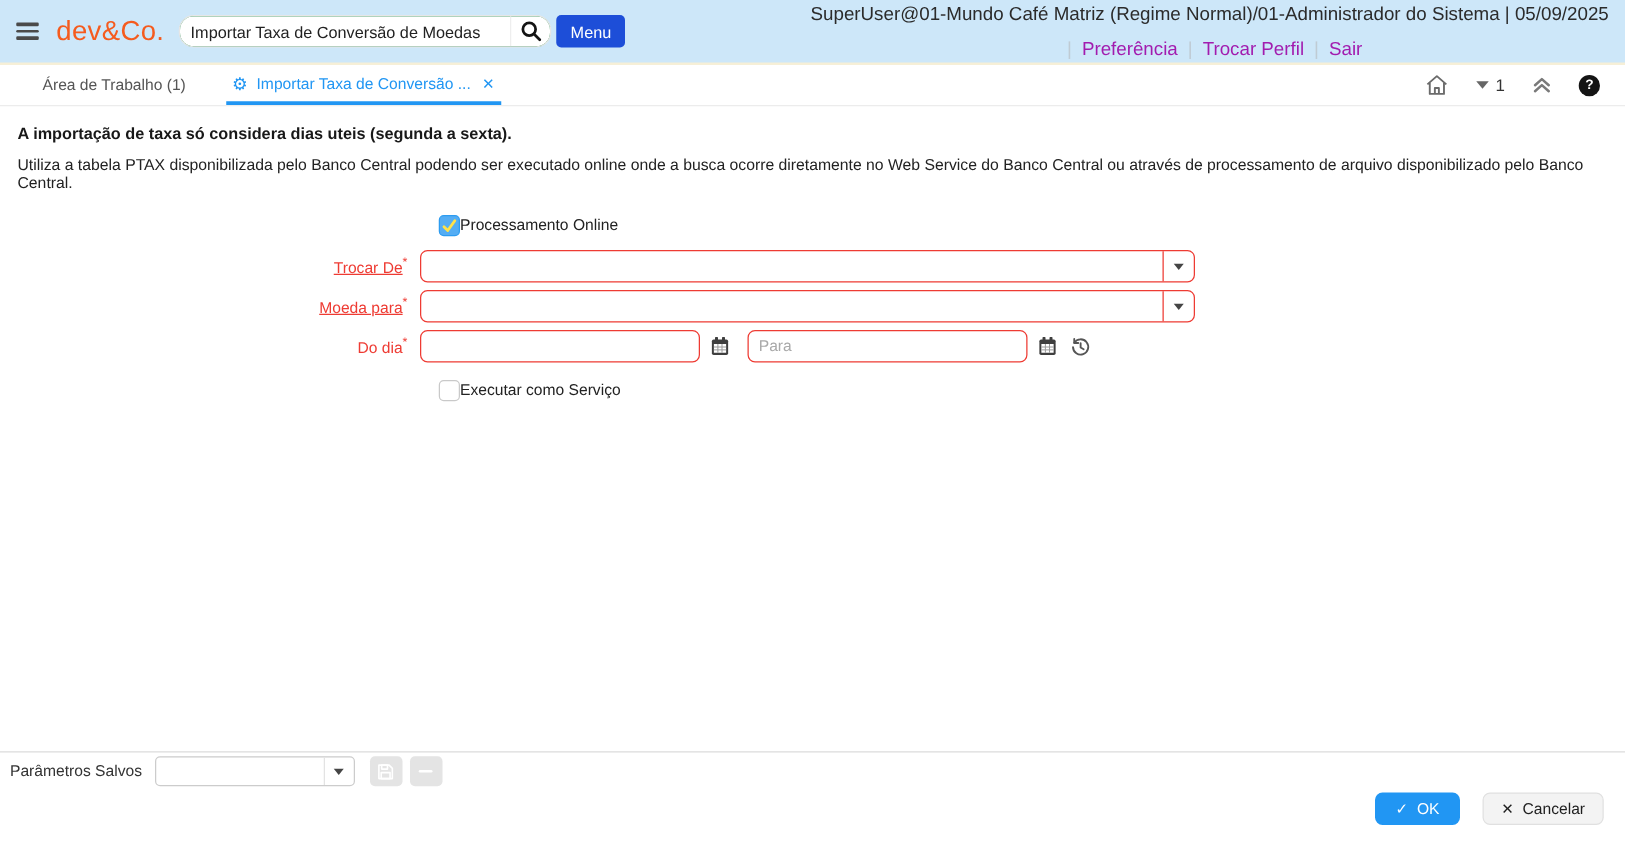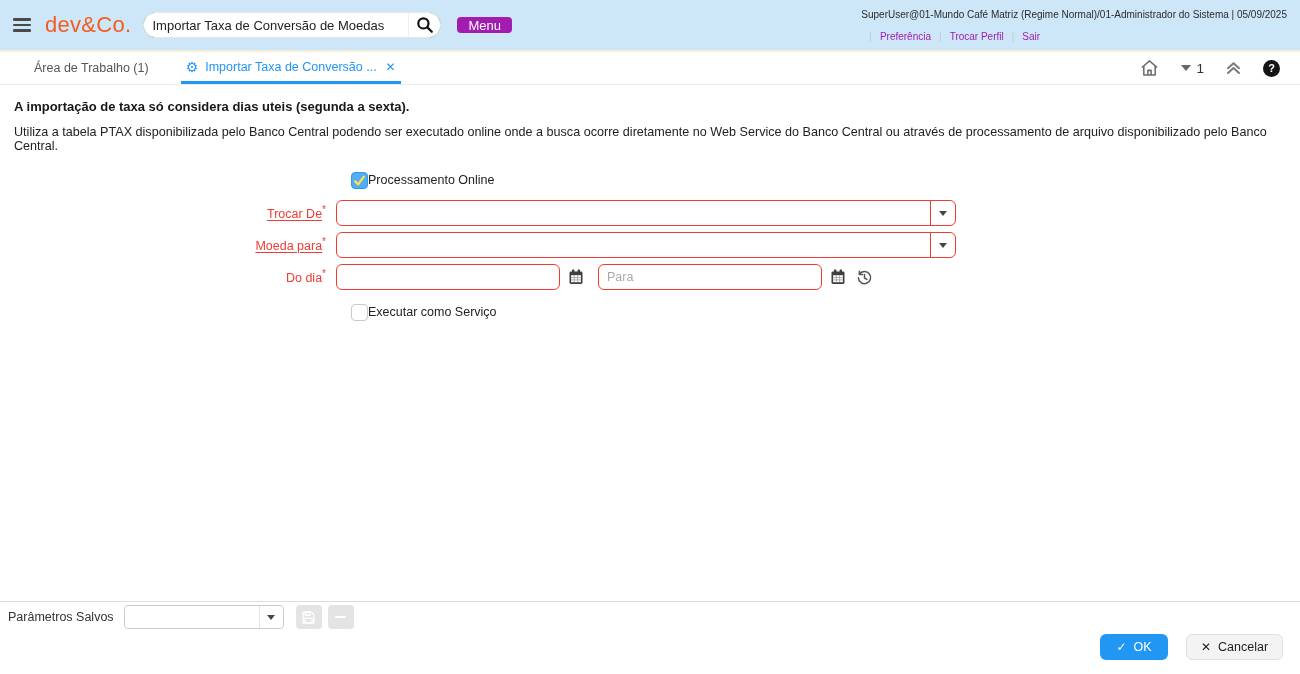--- a/index.html
+++ b/index.html
@@ -12,24 +12,24 @@
             border-bottom:2px solid #f6efd7; display:flex; align-items:center; padding:0 13px; }
   .hamburger { width:18px; display:flex; flex-direction:column; gap:3px; cursor:pointer; }
   .hamburger span { display:block; height:2.5px; background:#4a4a4a; border-radius:1px; }
   .logo { margin-left:14px; font-size:22px; font-weight:normal; color:#f55b1e; letter-spacing:.3px; }
   .searchbox { margin-left:12px; width:298px; height:26px; background:#15803d; border:1px solid #e6e6e6;
                border-radius:12px; display:flex; align-items:flex-start; overflow:hidden; }
   .searchbox input { flex:1; border:none; outline:none; height:100%; padding:0 8px; font-size:13px; color:#222;
                      font-family:inherit; }
   .search-btn { width:32px; height:100%; display:flex; align-items:center; justify-content:center;
                 border-left:1px solid #eee; background:#fff; cursor:pointer; }
-  .menu-btn { margin-left:16px; height:16px; padding:0 11px; background:#a21caf; color:#fff; border:none;
+  .menu-btn { margin-left:4px; height:26px; padding:0 11px; background:#1d4ed8; color:#fff; border:none;
               border-radius:4px; font-size:13px; display:flex; align-items:center; cursor:pointer; font-family:inherit; }
-  .top-right { margin-left:auto; display:flex; flex-direction:column; align-items:flex-start; gap:11px;
-               font-size:10px; color:#2b2b2b; }
+  .top-right { margin-left:auto; display:flex; flex-direction:column; align-items:center; gap:11px;
+               font-size:15px; color:#2b2b2b; }
   .top-links { display:flex; align-items:center; }
   .top-links .sep { color:#bfcbd4; margin:0 8px; }
   .top-links .lnk { cursor:pointer; color:#a21caf; }
 
   
   .tabbar { position:absolute; top:52px; left:0; width:100%; height:33px; background:#fff;
             border-bottom:1px solid #ececec; display:flex; align-items:stretch; padding-left:14px; }
   .tab { display:flex; align-items:center; font-size:12.5px;margin-left:20px; }
   .tab-workspace { color:#555; cursor:pointer; }
   .tab-active { margin-left:32px; color:#2196f3; gap:7px; padding:0 5px; border-bottom:3px solid #2196f3; cursor:pointer; }

